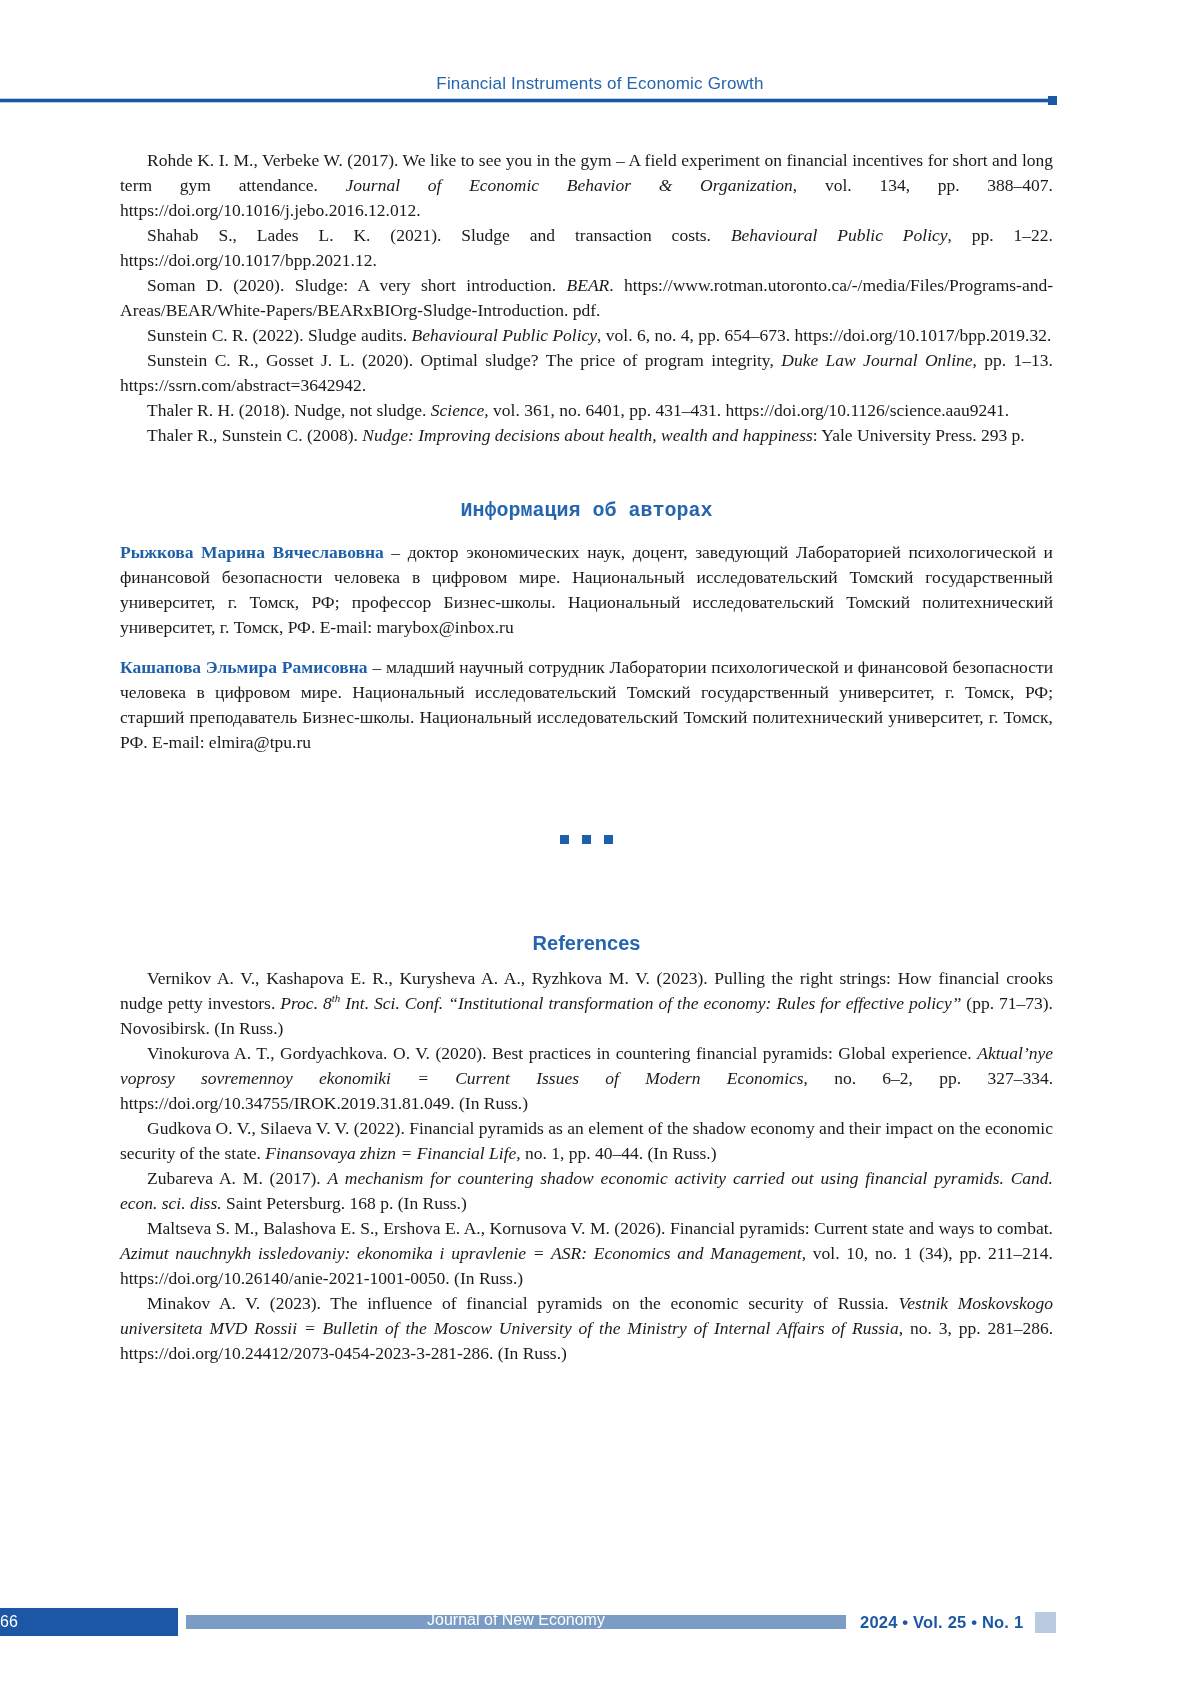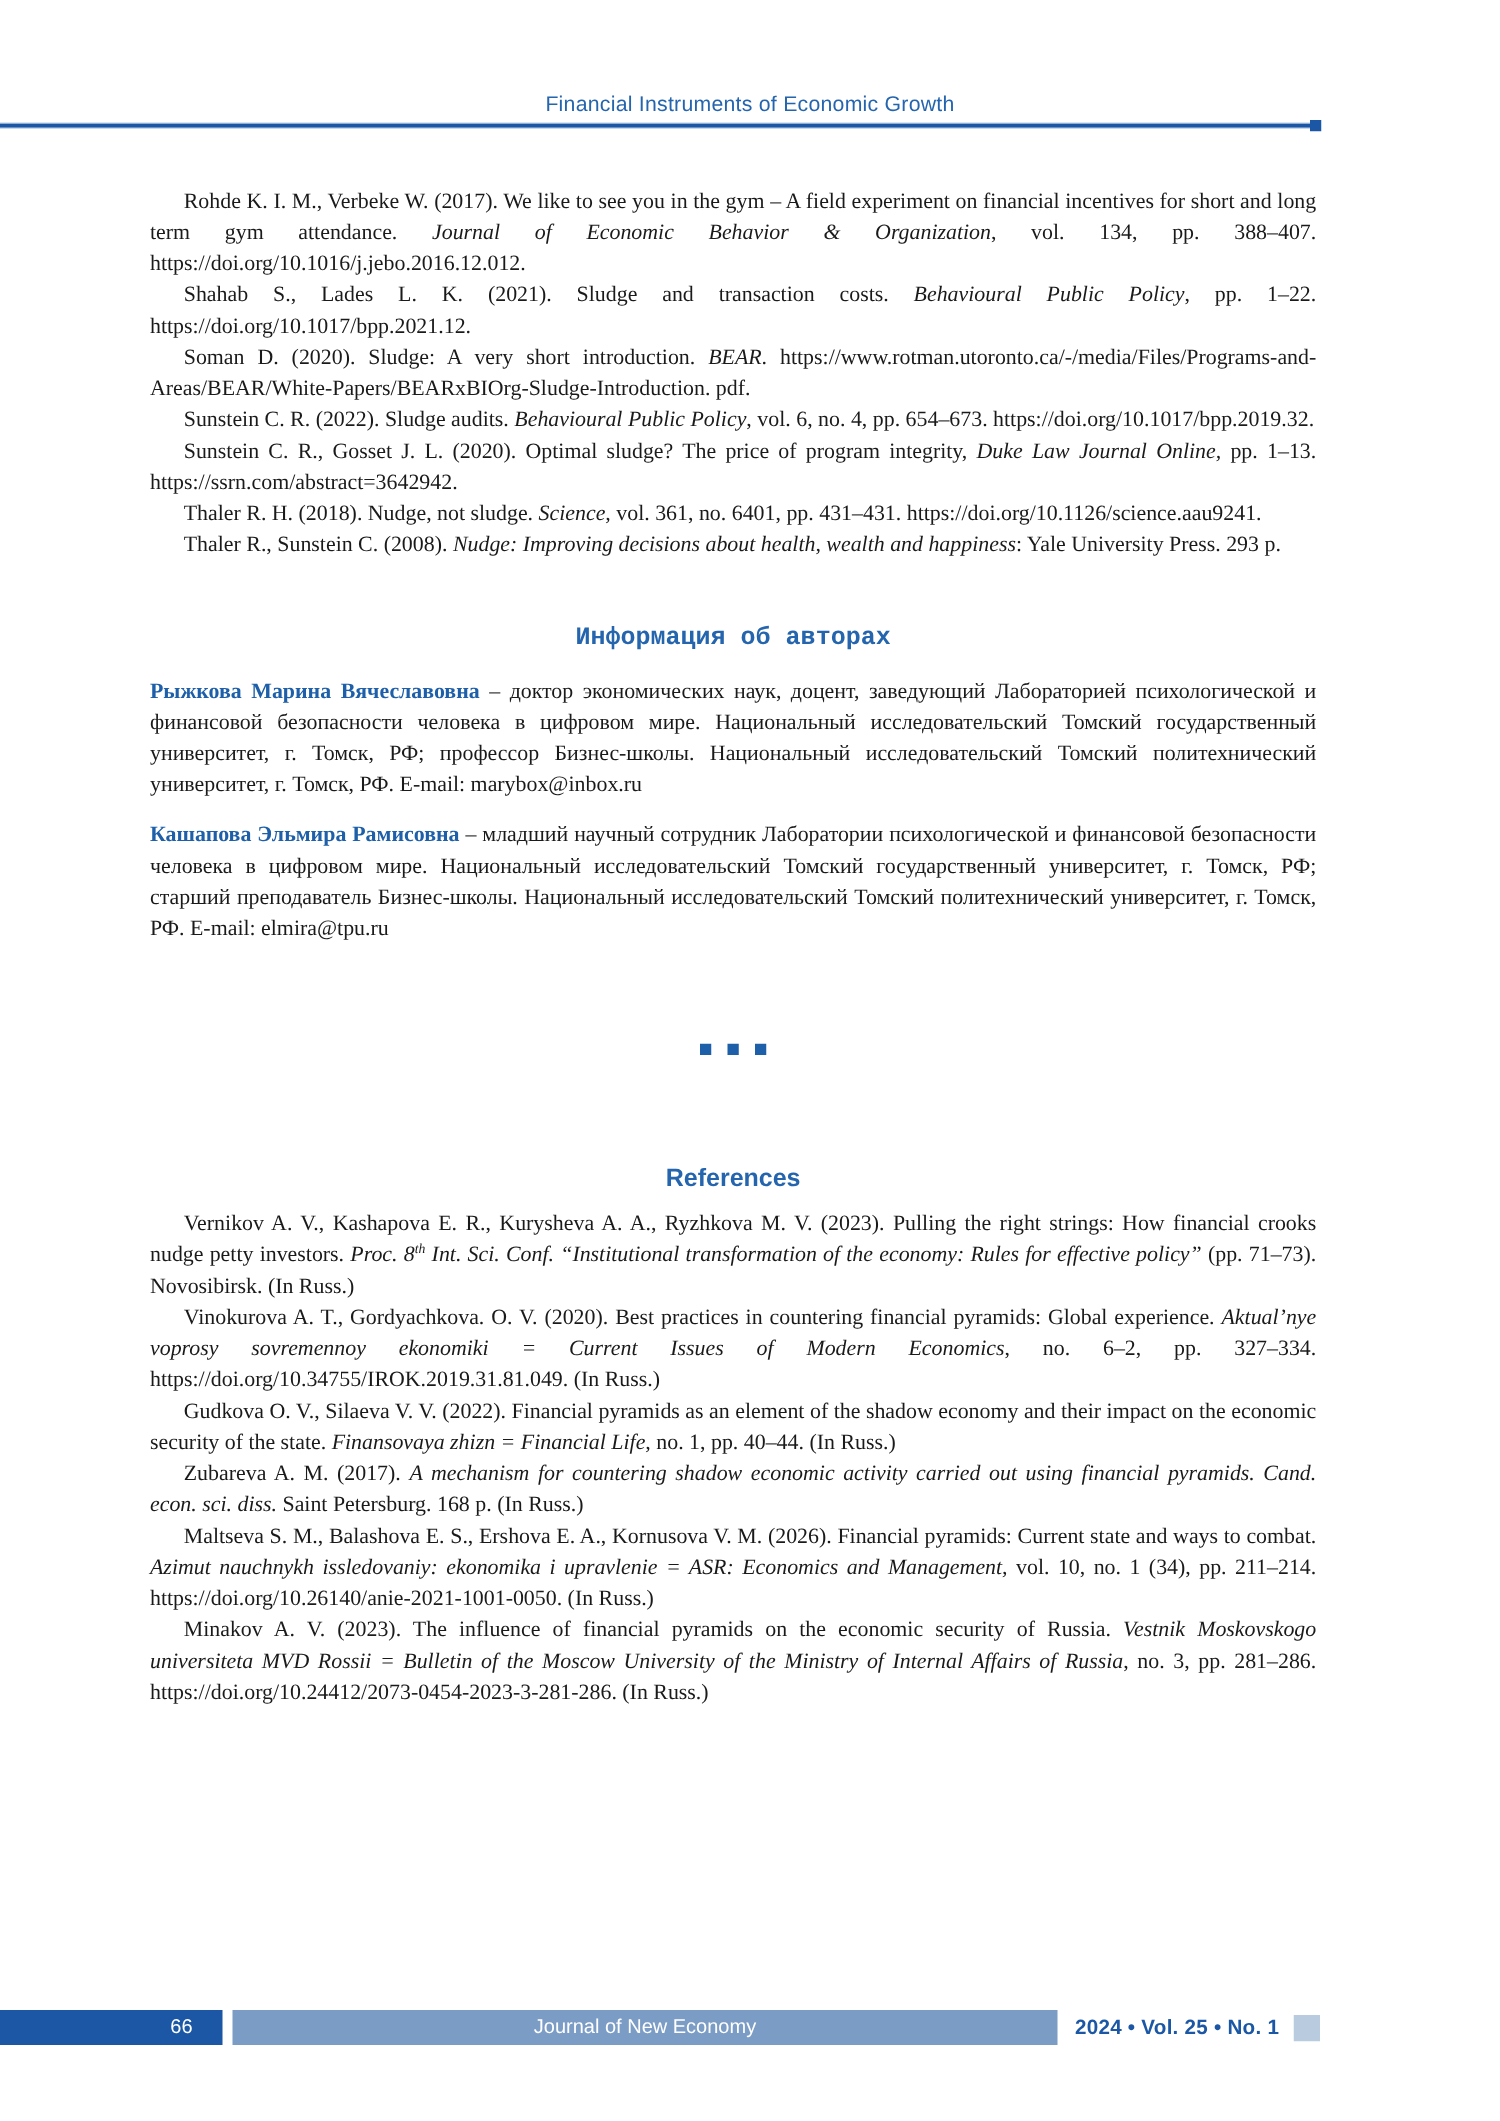--- a/index.html
+++ b/index.html
@@ -75,28 +75,28 @@
   
   footer {
     position:absolute; left:0; top:1608px; right:0; height:28px;
     display:flex; align-items:center;
     font-family:"Liberation Sans", sans-serif;
   }
   .footer-page-badge {
     width:178px; height:28px;
     background:var(--dark_blue, #1c57a5);
     color:#ffffff; font-size:16px;
-    display:flex; align-items:center; justify-content:flex-end;
+    display:flex; align-items:center; 
     padding-right:24px;
   }
   .footer-journal-bar {
-    margin-left:8px; width:660px; height:28px;
+    margin-left:8px; width:660px; height:14px;
     background:var(--footer_bar, #7b9cc5);
     color:#ffffff; font-size:16px;
-    display:flex; align-items:center; justify-content:center;
+    display:flex; align-items:flex-end; justify-content:center;
   }
   .footer-issue {
     margin-left:14px;
     color:var(--dark_blue, #1c57a5);
     font-size:16.5px; font-weight:600;
     letter-spacing:0.2px;
   }
   .footer-end-square {
     margin-left:12px; width:21px; height:21px; display:block;
     background:var(--footer_square, #b9cbdf);

